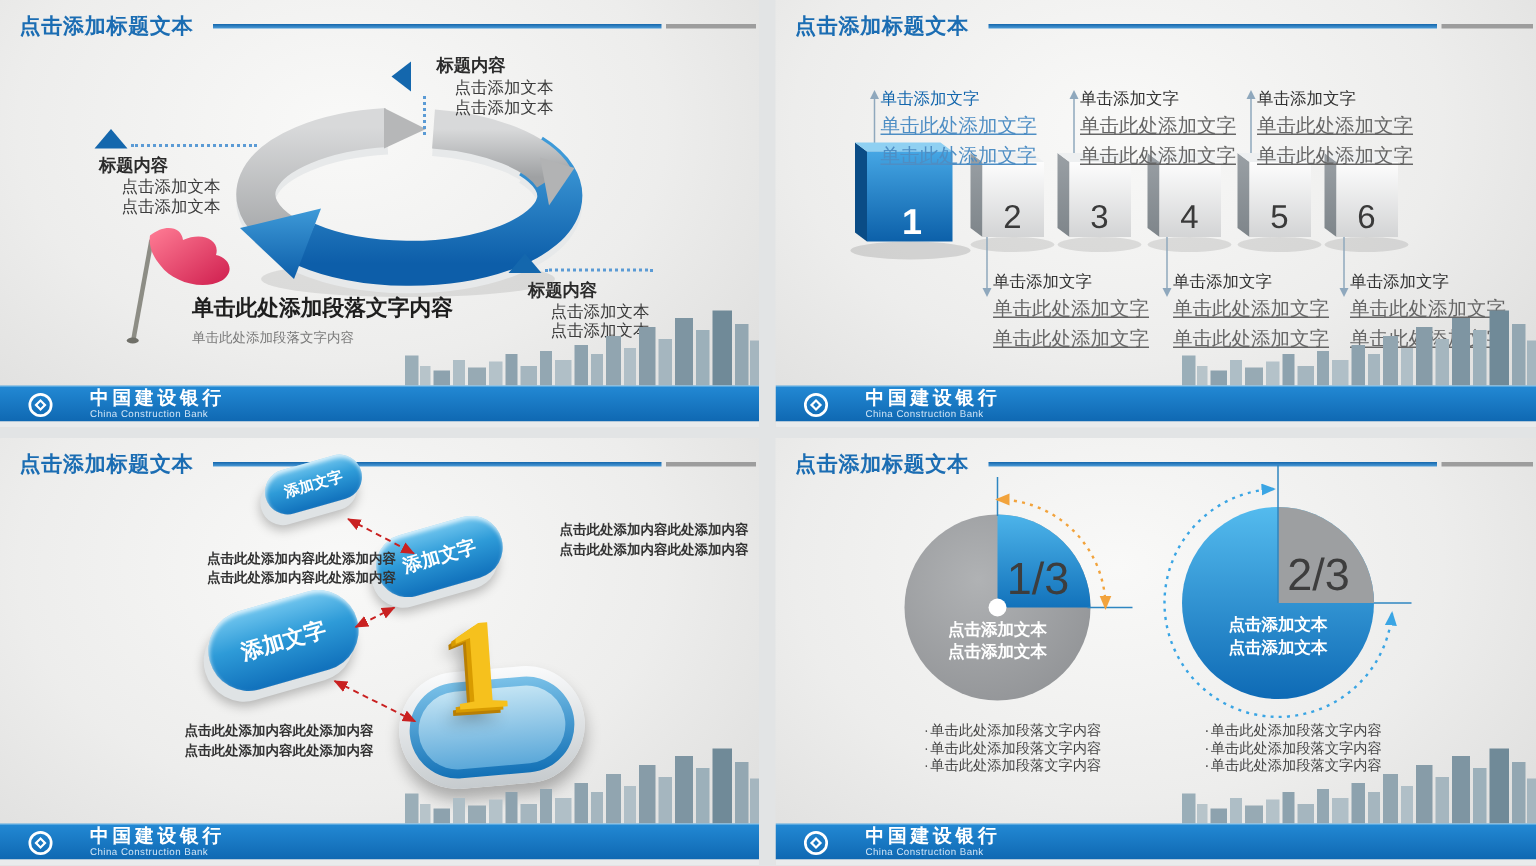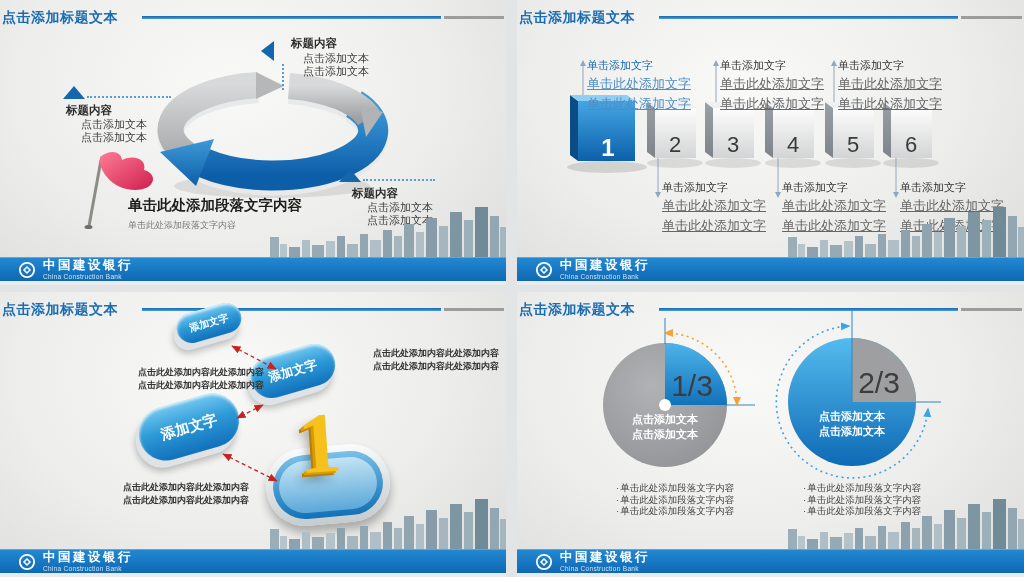--- a/index.html
+++ b/index.html
@@ -4,29 +4,29 @@
 <style>
   html,body{margin:0;padding:0;}
   body{width:1024px;height:577px;background:#e2e4e5;position:relative;
        font-family:"Liberation Sans","DejaVu Sans",sans-serif;overflow:hidden;}
   .slide{position:absolute;overflow:hidden;
          background:radial-gradient(ellipse at 45% 30%,#f9f9f8 0%,#ededec 55%,#dbdbda 100%);}
   .s1{left:0;top:0;width:506px;height:285px;}
   .s2{left:517px;top:0;width:507px;height:285px;}
   .s3{left:0;top:292px;width:506px;height:285px;}
   .s4{left:517px;top:292px;width:507px;height:285px;}
-  .slide-title{position:absolute;left:2px;top:9px;font-size:14px;font-weight:700;color:#1b6db3;letter-spacing:.5px;white-space:nowrap;}
+  .slide-title{position:absolute;left:13px;top:9px;font-size:14px;font-weight:700;color:#1b6db3;letter-spacing:.5px;white-space:nowrap;}
   .title-rule{position:absolute;left:142px;top:16px;right:2px;height:3px;display:flex;}
   .tr-blue{width:299px;background:linear-gradient(180deg,#1567ac,#4d9cd8);}
   .tr-grey{flex:1;margin-left:3px;background:#9d9d9d;}
   .abs-svg{position:absolute;left:0;top:0;width:100%;height:100%;}
   
   .footer{position:absolute;left:0;right:0;bottom:4px;height:24px;
           background:linear-gradient(180deg,#2288d3 0%,#0f68b2 100%);
-          border-top:1px solid #57a8e0;display:flex;align-items:center;padding-left:18px;gap:7px;box-sizing:border-box;}
+          border-top:1px solid #57a8e0;display:flex;align-items:center;padding-left:18px;gap:24px;box-sizing:border-box;}
   .footer-strip{position:absolute;left:0;right:0;bottom:0;height:4px;background:#e9ebec;}
   .logo-text{display:flex;flex-direction:column;line-height:1;}
   .bank-cn{font-size:12.5px;font-weight:700;color:#fff;letter-spacing:2.5px;}
   .bank-en{font-size:6.5px;color:#cfe4f6;letter-spacing:.3px;margin-top:2px;}
   .skyline{position:absolute;right:0;bottom:28px;width:238px;height:52px;}
   
   .tri-up{position:absolute;width:0;height:0;border-left:11px solid transparent;border-right:11px solid transparent;border-bottom:13px solid #1467ad;}
   .tri-left{position:absolute;width:0;height:0;border-top:10px solid transparent;border-bottom:10px solid transparent;border-right:13px solid #1467ad;}
   .dot-h{position:absolute;border-top:2px dotted #5b9bd5;}
   .dot-v{position:absolute;border-left:2px dotted #5b9bd5;}

